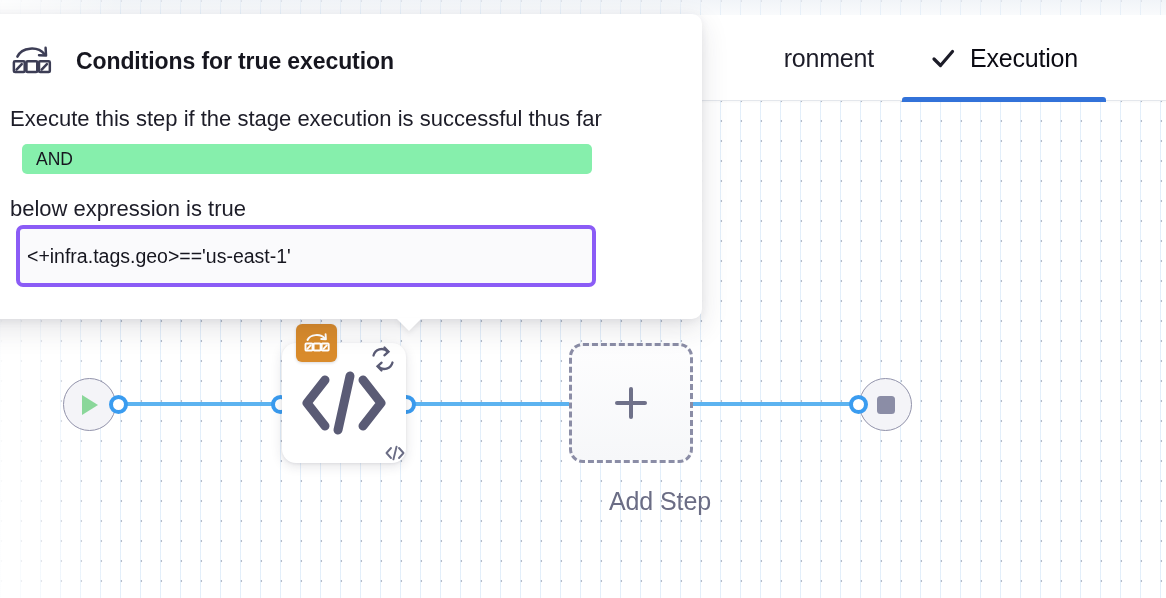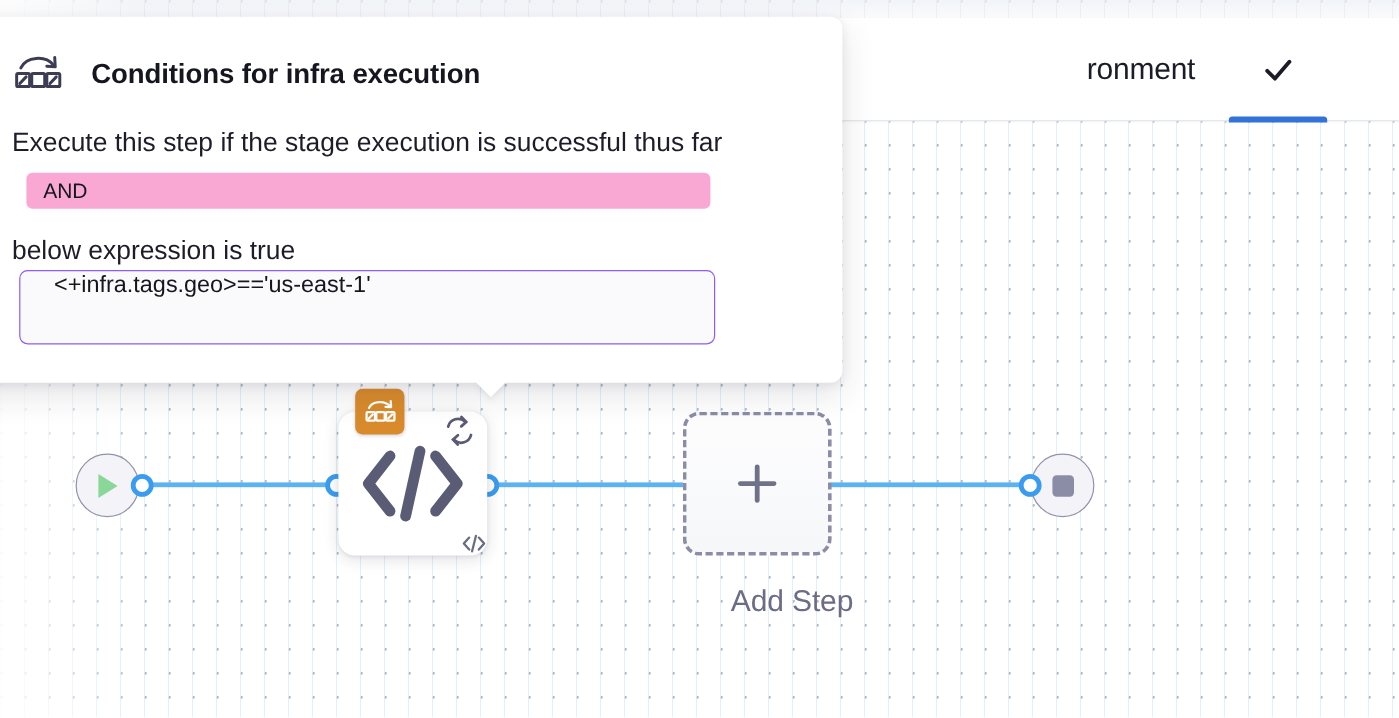--- a/index.html
+++ b/index.html
@@ -121,41 +121,42 @@
     font-weight: bold;
     color: #16161f;
     letter-spacing: -0.1px;
   }
   .pop-text {
     font-size: 22px;
     color: #1d1d28;
     margin: 0 0 12px 0;
   }
   #and-field {
-    background: #f9a8d4;
+    background: #86efac;
     border-radius: 5px;
     height: 30px;
     width: 570px;
     display: flex;
     align-items: center;
     padding: 0 14px;
     margin: 0 0 22px 12px;
     font-size: 17.5px;
     color: #16161f;
   }
   #expr-label { margin: 0 0 3px 0; }
   #expr-box {
     margin-left: 6px;
     width: 580px;
     height: 62px;
     background: #fafafc;
-    border: 1px solid #8b5cf6;
+    border: 4px solid #8b5cf6;
     border-radius: 7px;
     display: flex;
-    padding: 0 28px;
+    align-items: center;
+    padding: 0 7px;
     font-size: 19.5px;
     color: #16161f;
   }
 
   
   .terminal-node {
     position: absolute;
     width: 53px; height: 53px;
     border-radius: 50%;
     background: #f4f4f8;
@@ -338,38 +339,39 @@
   <div id="tabbar">
     <div class="tab">
       <span class="tab-label">ronment</span>
     </div>
     <div class="tab active">
       <span class="check">
         <svg width="26" height="26" viewBox="0 0 26 26">
           <polyline points="4,14 10.5,20.5 22.5,6.5" fill="none" stroke="currentColor" stroke-width="3.2" stroke-linecap="round" stroke-linejoin="round"></polyline>
         </svg>
       </span>
+      <span class="tab-label">Execution</span>
       <span class="underline"></span>
     </div>
   </div>
 
   <div id="popover">
     <div id="pop-head">
       <svg width="44" height="38" viewBox="0 0 30 26">
         <g fill="none" stroke="#3c3d55" stroke-width="1.7" stroke-linecap="round" stroke-linejoin="round">
           <path d="M5 10 C8 3.5, 19 2.6, 23.6 8.4"></path>
           <polyline points="24.3,4.0 24.6,9.3 19.8,9.0"></polyline>
           <rect x="2.6" y="13.2" width="7.4" height="7.4" rx="0.8"></rect>
           <rect x="11.2" y="13.2" width="7.4" height="7.4" rx="0.8"></rect>
           <rect x="19.8" y="13.2" width="7.4" height="7.4" rx="0.8"></rect>
           <line x1="4.4" y1="18.9" x2="8.0" y2="15.1"></line>
           <line x1="21.6" y1="18.9" x2="25.2" y2="15.1"></line>
         </g>
       </svg>
-      <div id="pop-title">Conditions for infra execution</div>
+      <div id="pop-title">Conditions for true execution</div>
     </div>
 
     <p class="pop-text">Execute this step if the stage execution is successful thus far</p>
 
     <div id="and-field">
       <span>AND</span>
     </div>
 
     <p class="pop-text" id="expr-label">below expression is true</p>
 

